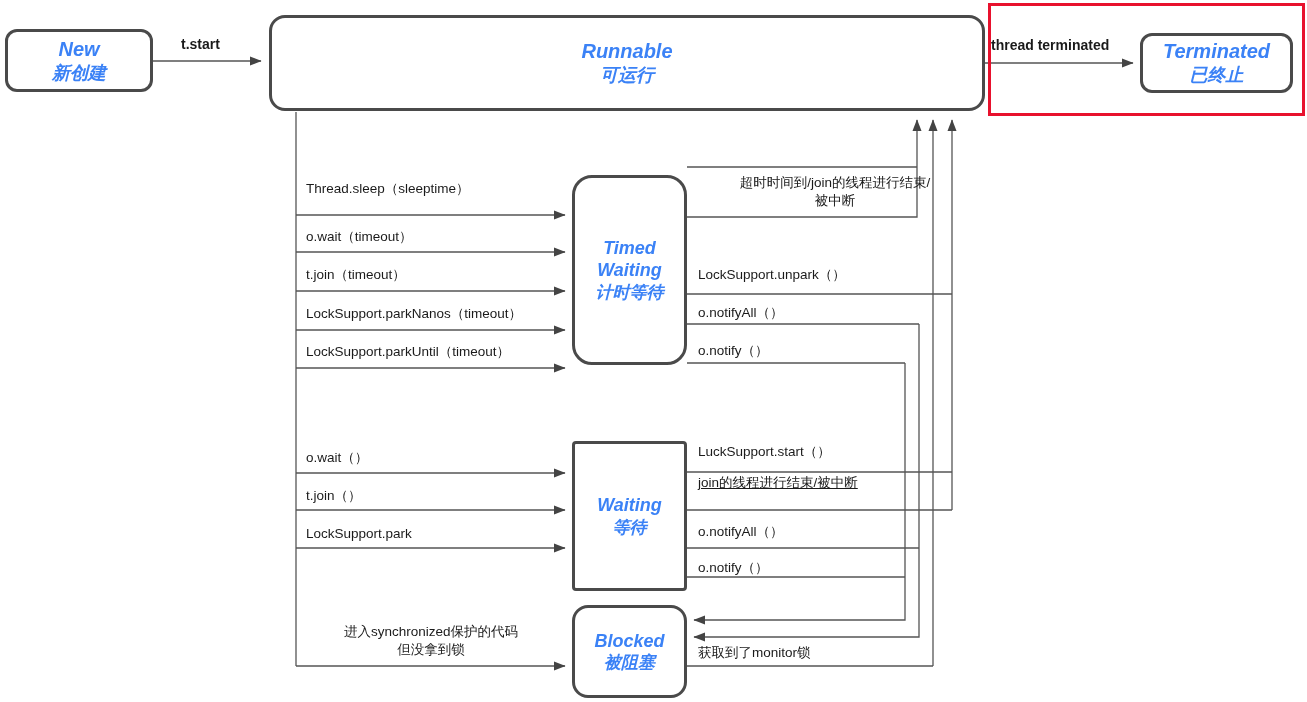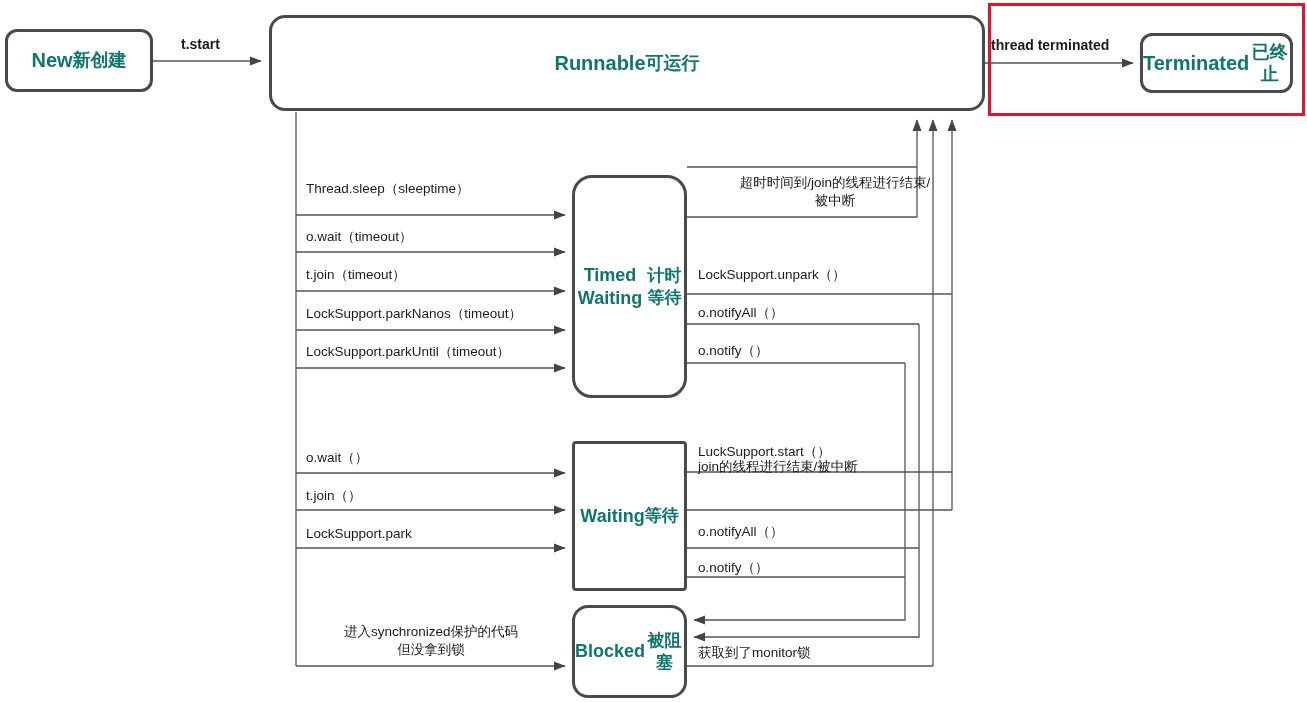--- a/index.html
+++ b/index.html
@@ -3,22 +3,22 @@
 <meta charset="utf-8">
 <style>
   html,body{margin:0;padding:0;background:#fff;}
   #stage{
     position:relative;width:1307px;height:702px;background:#ffffff;overflow:hidden;
     font-family:"Liberation Sans","DejaVu Sans",sans-serif;color:#1a1a1a;
   }
   #wires{position:absolute;left:0;top:0;width:1307px;height:702px;}
   .state{
     position:absolute;box-sizing:border-box;background:#fff;border:3.5px solid #4a4a4a;
-    display:flex;align-items:center;justify-content:center;
-    text-align:center;color:#0f766e;font-weight:bold;line-height:1.25;
+    display:flex;flex-direction:column;align-items:center;justify-content:center;
+    text-align:center;color:#3b82f6;font-weight:bold;line-height:1.25;font-style:italic;
   }
   .state .en{font-size:20px;}
   .state .cn{font-size:18px;}
   .state.small .en{font-size:18px;}
   .state.small .cn{font-size:17px;}
   .lbl{
     position:absolute;font-size:13.5px;color:#1a1a1a;white-space:nowrap;line-height:18px;
   }
   .lbl.center{text-align:center;white-space:normal;}
   .edge-cap{position:absolute;font-size:14px;font-weight:bold;color:#1a1a1a;white-space:nowrap;}
@@ -88,21 +88,21 @@
   <div class="state" style="left:269px;top:15px;width:716px;height:96px;border-radius:16px;">
     <span class="en">Runnable</span>
     <span class="cn">可运行</span>
   </div>
 
   <div class="state" style="left:1140px;top:33px;width:153px;height:60px;border-radius:12px;">
     <span class="en">Terminated</span>
     <span class="cn">已终止</span>
   </div>
 
-  <div class="state small" style="left:572px;top:175px;width:115px;height:223px;border-radius:20px;">
+  <div class="state small" style="left:572px;top:175px;width:115px;height:190px;border-radius:20px;">
     <span class="en" style="white-space:normal;max-width:80px;">Timed Waiting</span>
     <span class="cn">计时等待</span>
   </div>
 
   <div class="state small" style="left:572px;top:441px;width:115px;height:150px;border-radius:4px;">
     <span class="en">Waiting</span>
     <span class="cn">等待</span>
   </div>
 
   <div class="state small" style="left:572px;top:605px;width:115px;height:93px;border-radius:16px;">
@@ -131,19 +131,19 @@
   <div class="lbl center" style="left:687px;top:174px;width:230px;padding-left:33px;">
     <div>超时时间到/join的线程进行结束/</div>
     <div>被中断</div>
   </div>
 
   <div class="lbl" style="left:698px;top:266px;">LockSupport.unpark（）</div>
   <div class="lbl" style="left:698px;top:304px;">o.notifyAll（）</div>
   <div class="lbl" style="left:698px;top:342px;">o.notify（）</div>
 
   <div class="lbl" style="left:698px;top:443px;">LuckSupport.start（）</div>
-  <div class="lbl" style="left:698px;top:458px;">join的线程进行结束/被中断</div>
+  <div class="lbl" style="left:698px;top:474px;text-decoration:underline;">join的线程进行结束/被中断</div>
   <div class="lbl" style="left:698px;top:523px;">o.notifyAll（）</div>
   <div class="lbl" style="left:698px;top:559px;">o.notify（）</div>
 
   <div class="lbl" style="left:698px;top:644px;">获取到了monitor锁</div>
 
 </div>
 
 </body></html>

